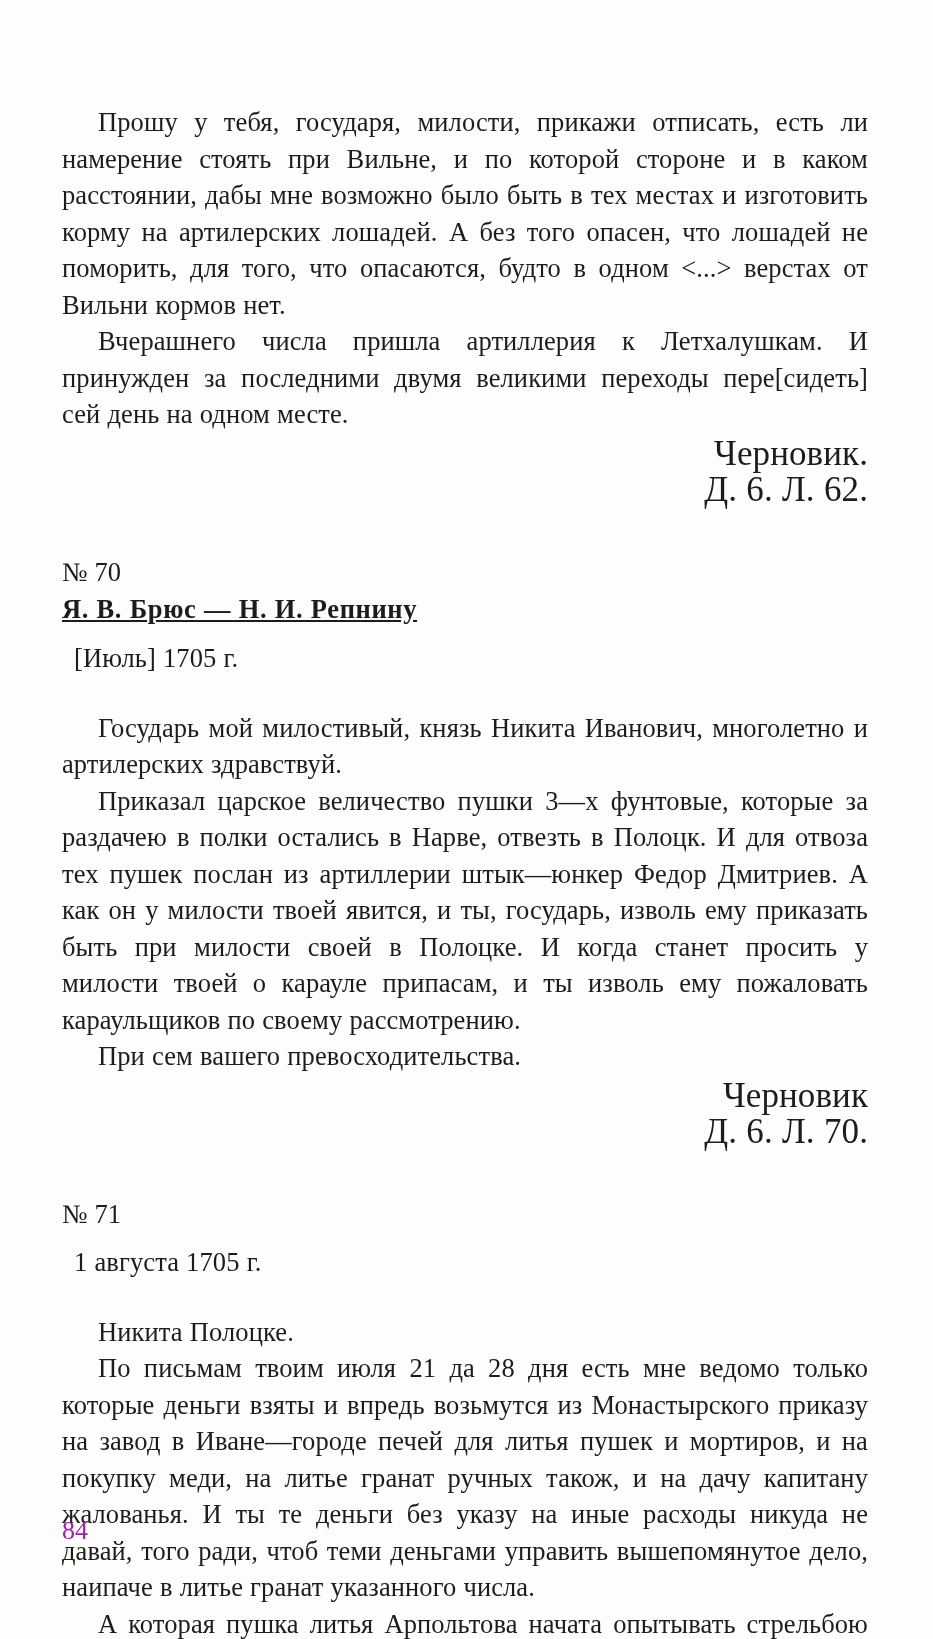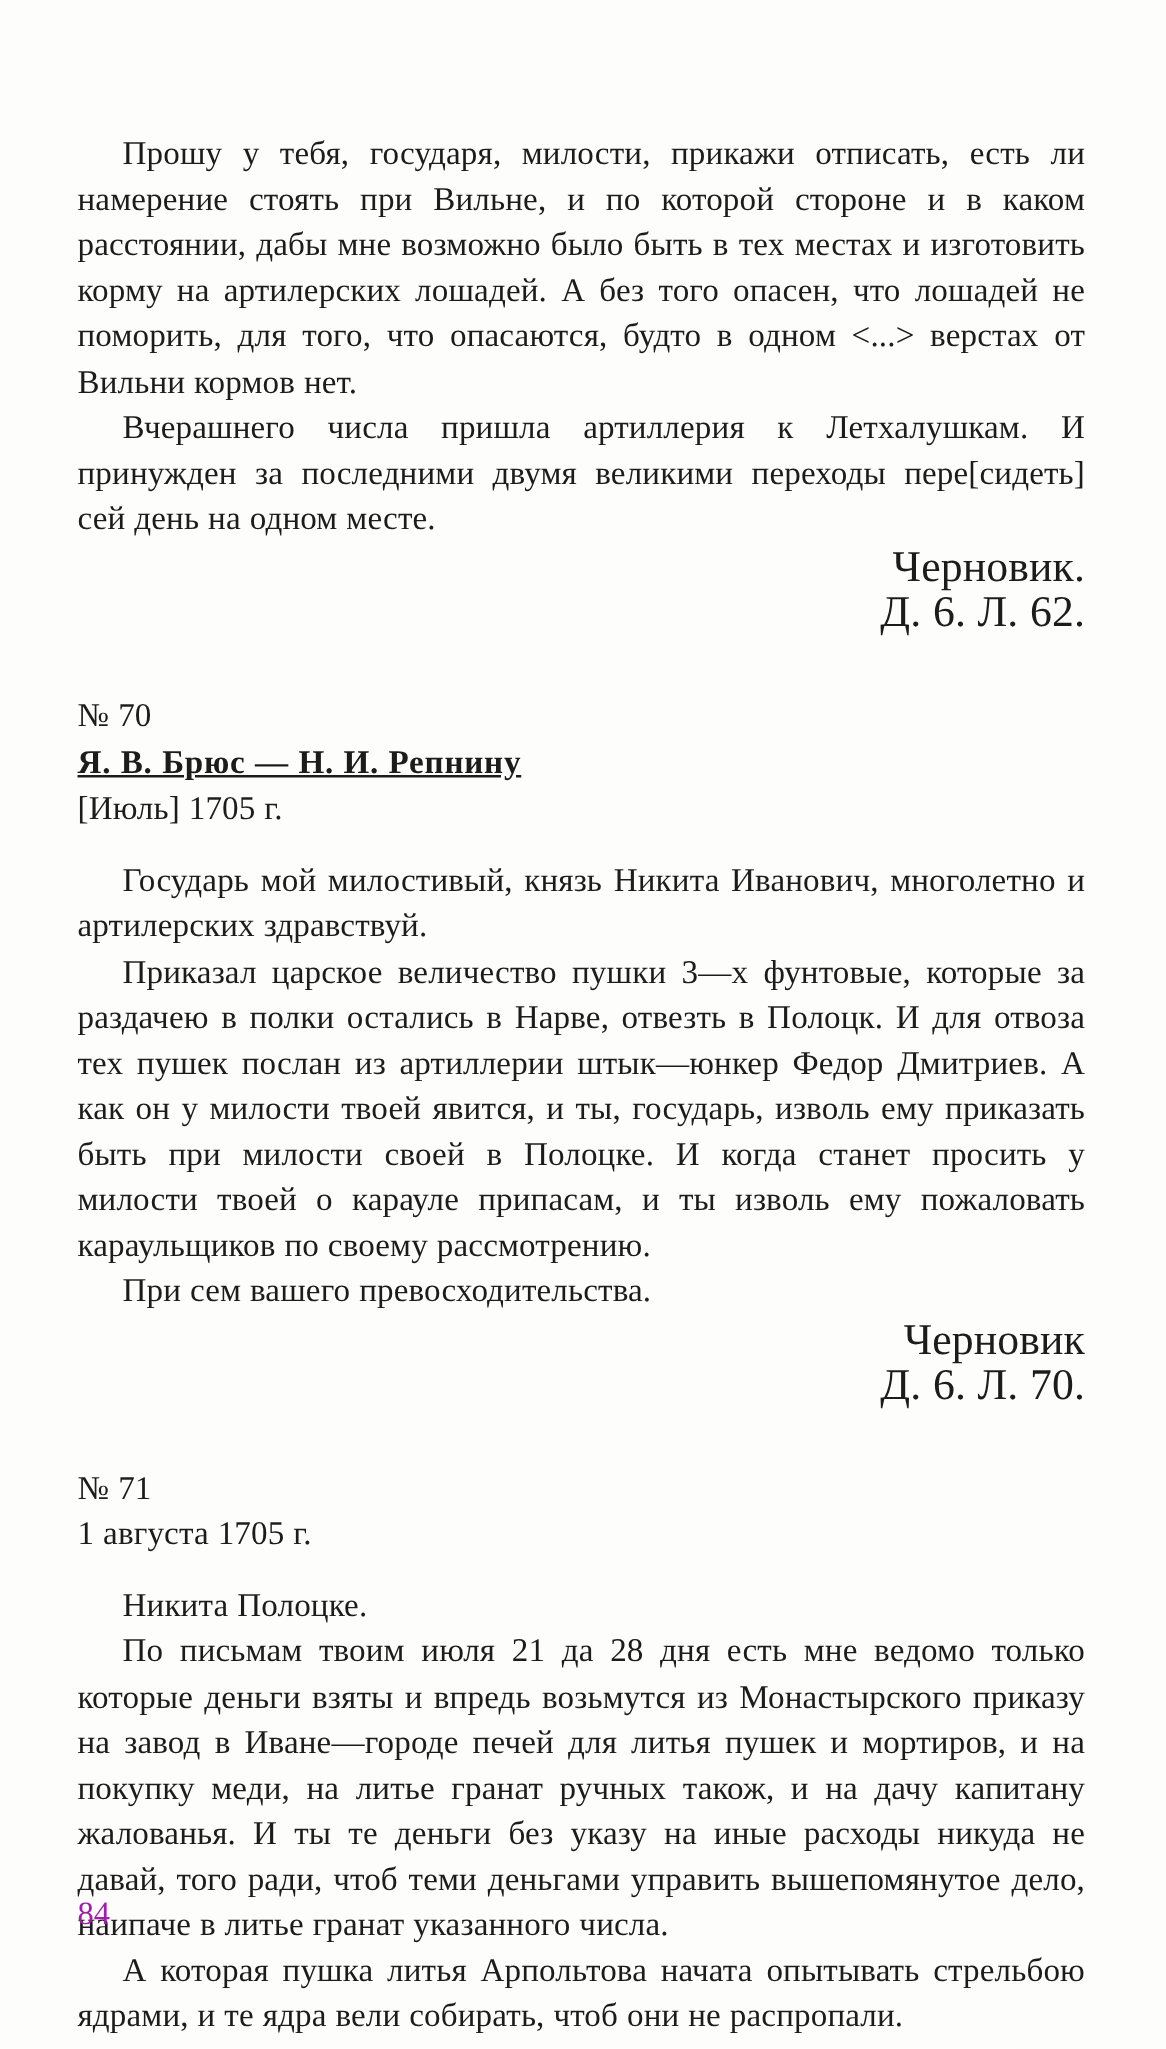--- a/index.html
+++ b/index.html
@@ -60,21 +60,21 @@
     font-weight: bold;
     text-indent: 0;
     margin: 0;
     letter-spacing: 0.6px;
     text-decoration: underline;
   }
   .doc-date {
     font-size: 26.5px;
     line-height: 36px;
     text-indent: 0;
-    margin: 0;
+    margin: 12px;
   }
   .salutation {
     text-indent: 36px;
   }
   .signoff-line {
     font-size: 35px;
     line-height: 36px;
   }
   .page-number {
     position: absolute;

